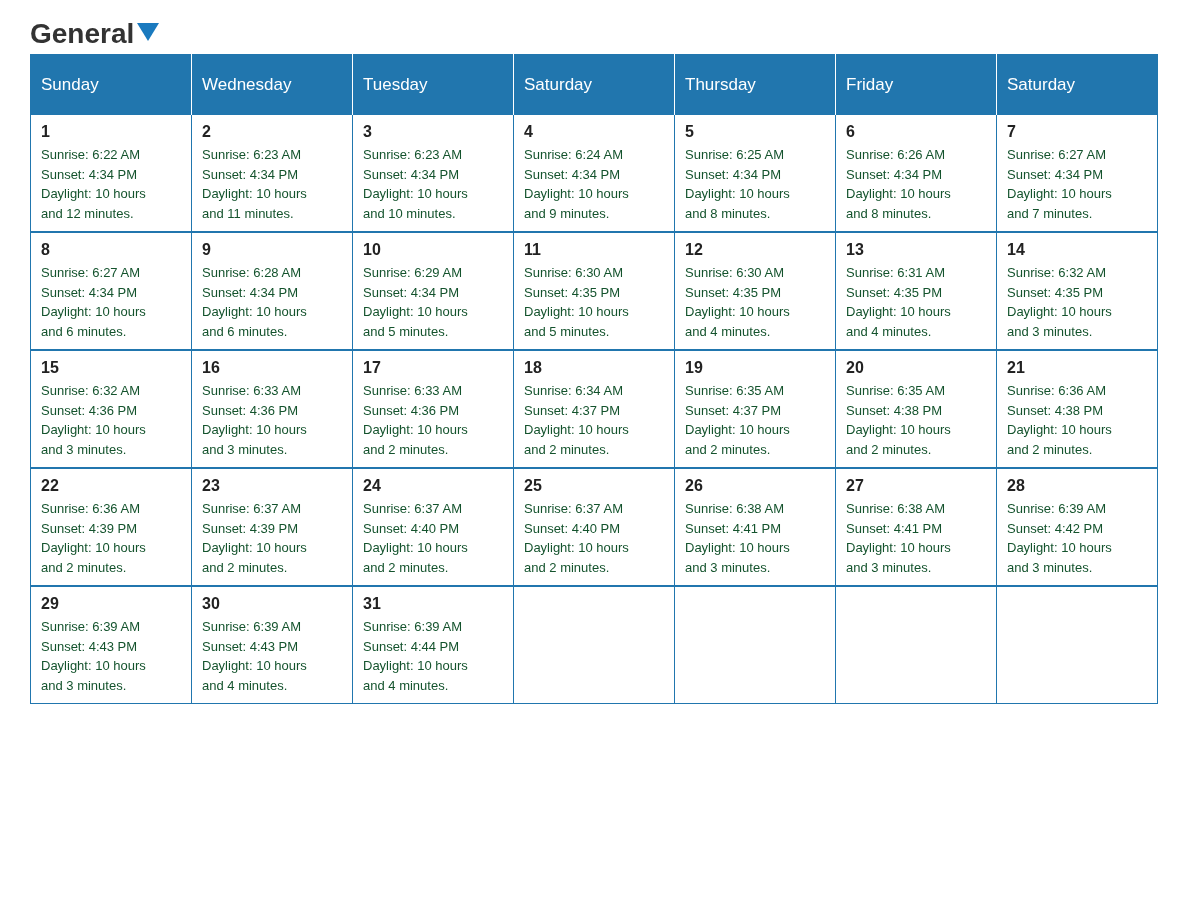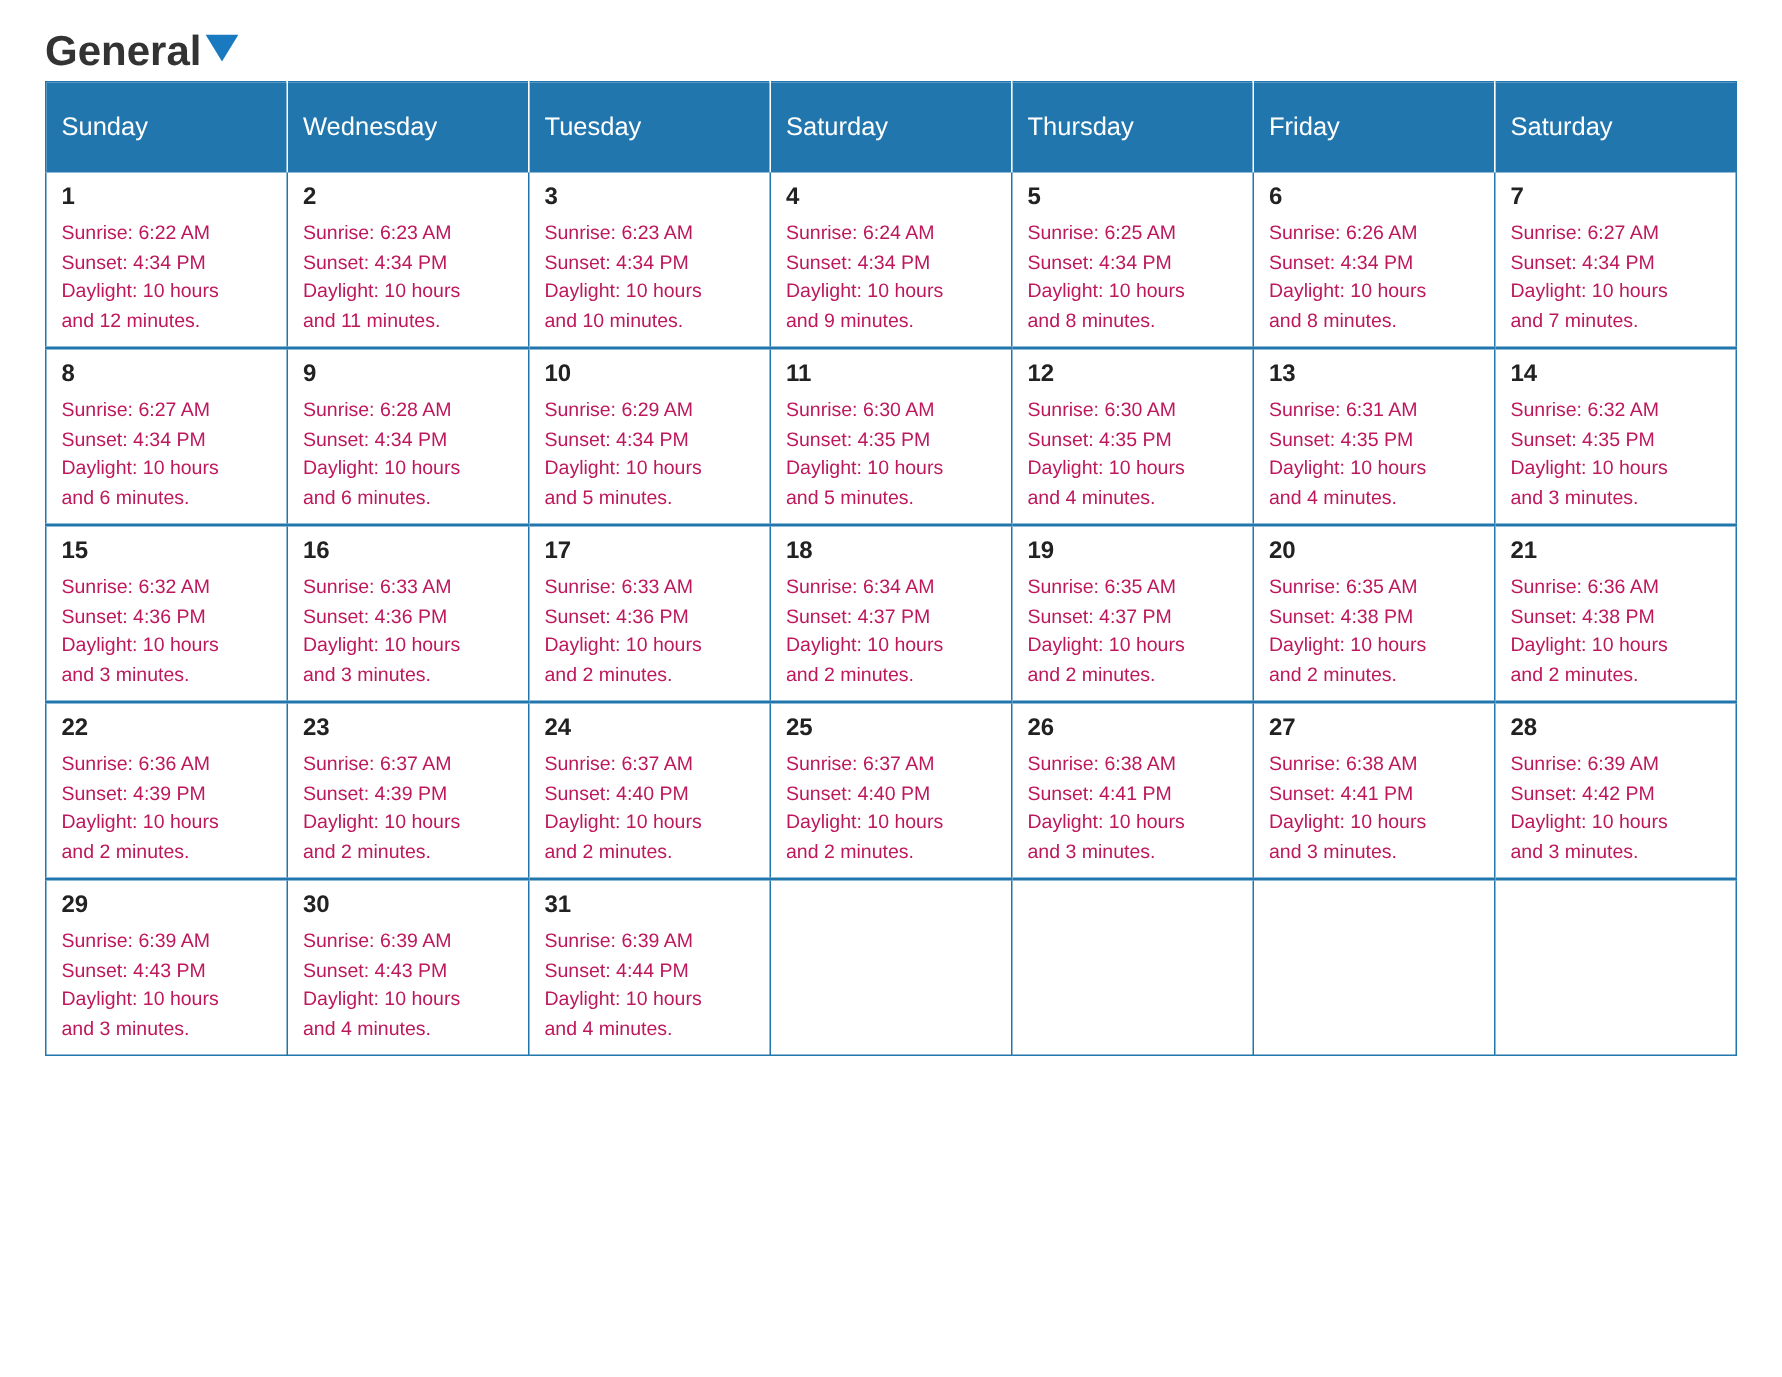--- a/index.html
+++ b/index.html
@@ -76,21 +76,21 @@
     }
     .day-number {
       font-size: 16px;
       font-weight: bold;
       display: block;
       margin-bottom: 4px;
     }
     .day-info {
       font-size: 13px;
       line-height: 1.5;
-      color: #be185d;
+      color: #14532d;
     }
     .calendar tr td { border-top: 2px solid #2176ae; }
     .calendar tbody tr:first-child td { border-top: none; }
   </style>
 </head>
 <body>
 
 <div class="header">
   <div class="logo">
     <div class="logo-line">

